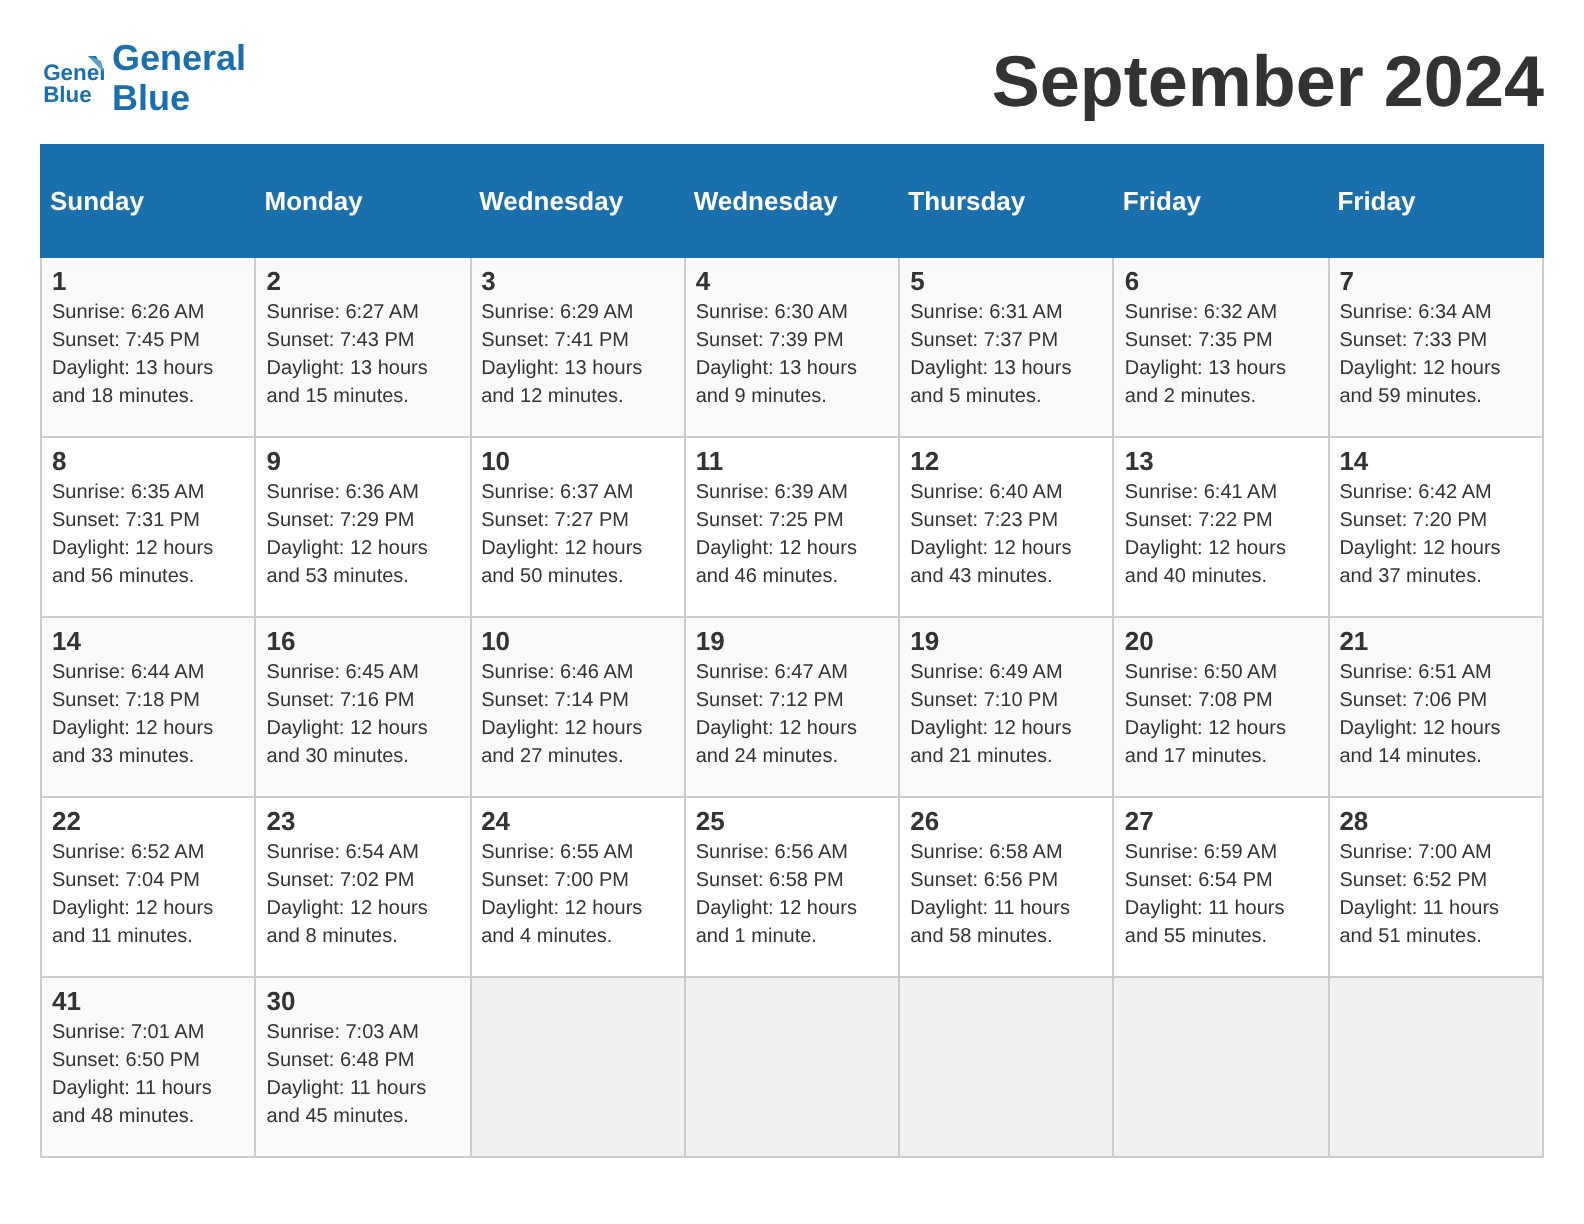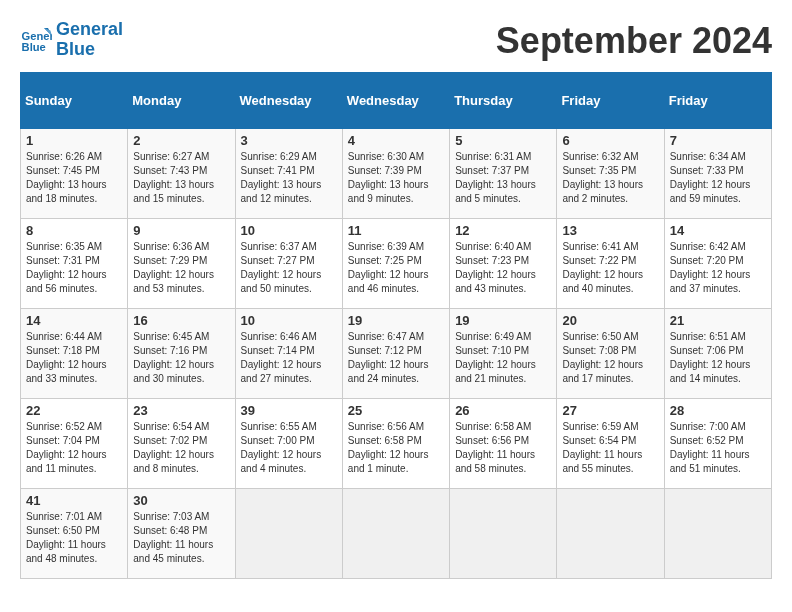--- a/index.html
+++ b/index.html
@@ -210,21 +210,21 @@
       <tr>
         <td>
         <span class="day-num">22</span>
         <span class="day-info">Sunrise: 6:52 AM<br>Sunset: 7:04 PM<br>Daylight: 12 hours and 11 minutes.</span>
       </td>
         <td>
         <span class="day-num">23</span>
         <span class="day-info">Sunrise: 6:54 AM<br>Sunset: 7:02 PM<br>Daylight: 12 hours and 8 minutes.</span>
       </td>
         <td>
-        <span class="day-num">39</span>
+        <span class="day-num">24</span>
         <span class="day-info">Sunrise: 6:55 AM<br>Sunset: 7:00 PM<br>Daylight: 12 hours and 4 minutes.</span>
       </td>
         <td>
         <span class="day-num">25</span>
         <span class="day-info">Sunrise: 6:56 AM<br>Sunset: 6:58 PM<br>Daylight: 12 hours and 1 minute.</span>
       </td>
         <td>
         <span class="day-num">26</span>
         <span class="day-info">Sunrise: 6:58 AM<br>Sunset: 6:56 PM<br>Daylight: 11 hours and 58 minutes.</span>
       </td>

